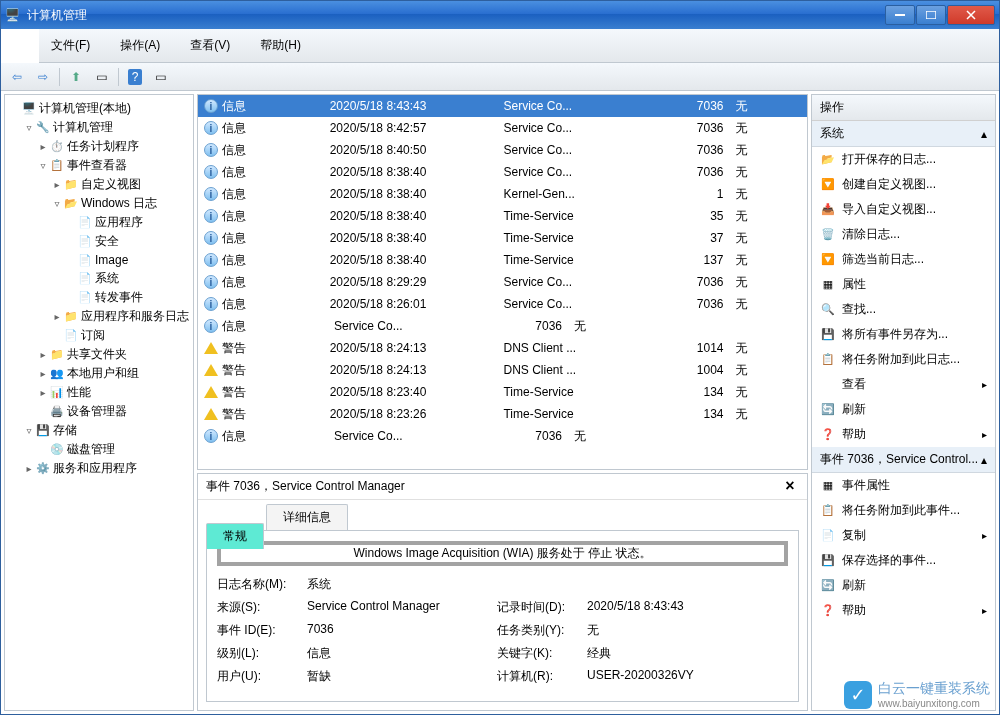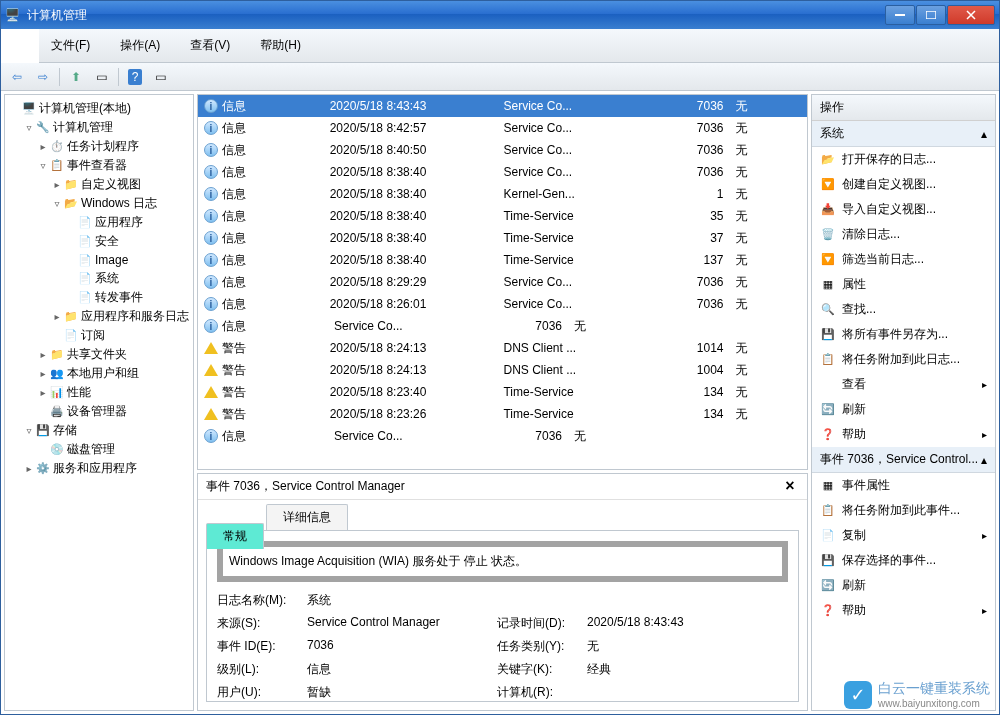--- a/index.html
+++ b/index.html
@@ -39,21 +39,21 @@
 .lvl-info { background: linear-gradient(#d0e8ff,#80c0f0); color:#2a5f9e; border:1px solid #6aa0d0; }
 .lvl-warn { width:0; height:0; border-left:7px solid transparent; border-right:7px solid transparent; border-bottom:12px solid #f0c020; border-radius:0; }
 .detail-panel { height: 238px; border: 1px solid #c0c8d0; margin-top: 3px; display: flex; flex-direction: column; }
 .detail-header { display: flex; align-items: center; padding: 4px 8px; background: #fff; border-bottom: 1px solid #e0e0e0; }
 .detail-title { flex: 1; font-weight: normal; }
 .detail-close { width: 18px; height: 16px; cursor: pointer; font-size:16px; font-weight:bold; text-align:center; line-height:14px; }
 .tabs { display: flex; padding: 4px 8px 0; background: #fff; }
 .tab { padding: 4px 16px; border: 1px solid #c0c8d0; border-bottom: none; background: #f4f4f4; cursor: pointer; margin-right: 2px; border-radius: 2px 2px 0 0; }
 .tab.active { background: #5eead4; position: relative; top: 19px; }
 .tab-content { flex: 1; border-top: 1px solid #c0c8d0; margin: 0 8px 8px; padding: 10px; overflow-y: auto; border:1px solid #c0c8d0; }
-.tab-content .desc { border: 6px solid #a3a3a3; padding: 6px; margin-bottom: 10px; }
+.tab-content .desc { border: 4px solid #a3a3a3; margin-bottom: 10px; text-align: center; }
 .prop-grid { display: grid; grid-template-columns: 90px 190px 90px 200px; row-gap: 6px; }
 .prop-label { color: #000; }
 .actions-panel { width: 185px; border: 1px solid #c0c8d0; display: flex; flex-direction: column; background: #fff; }
 .actions-header { padding: 4px 8px; background: linear-gradient(#f4f8fc, #e4e8ec); border-bottom: 1px solid #d0d0d0; font-weight: normal; }
 .actions-section-title { padding: 4px 8px; background: #e8f0f8; border-bottom: 1px solid #d0d8e0; display:flex; align-items:center; justify-content:space-between; }
 .action-item { display: flex; align-items: center; padding: 4px 8px; cursor: pointer; gap: 6px; }
 .action-icon { width: 16px; height: 16px; display:inline-flex; align-items:center; justify-content:center; font-size:11px; }
 .action-arrow { margin-left: auto; font-size: 10px; }
 .watermark { position: absolute; right: 10px; bottom: 6px; display:flex; align-items:center; gap:6px; color:#6aa0d0; font-size:14px; z-index: 10; }
 .watermark .wicon { width:28px; height:28px; background:#3aa0e0; border-radius:6px; display:flex; align-items:center; justify-content:center; color:#fff; font-size:18px; }
@@ -407,20 +407,21 @@
             <div>7036</div>
             <div class="prop-label">任务类别(Y):</div>
             <div>无</div>
             <div class="prop-label">级别(L):</div>
             <div>信息</div>
             <div class="prop-label">关键字(K):</div>
             <div>经典</div>
             <div class="prop-label">用户(U):</div>
             <div>暂缺</div>
             <div class="prop-label">计算机(R):</div>
+            <div>USER-20200326VY</div>
           </div>
         </div>
       </div>
     </div>
 
     <div class="actions-panel">
       <div class="actions-header">操作</div>
       <div class="actions-section-title">
         <span>系统</span>
           <span>▴</span>

